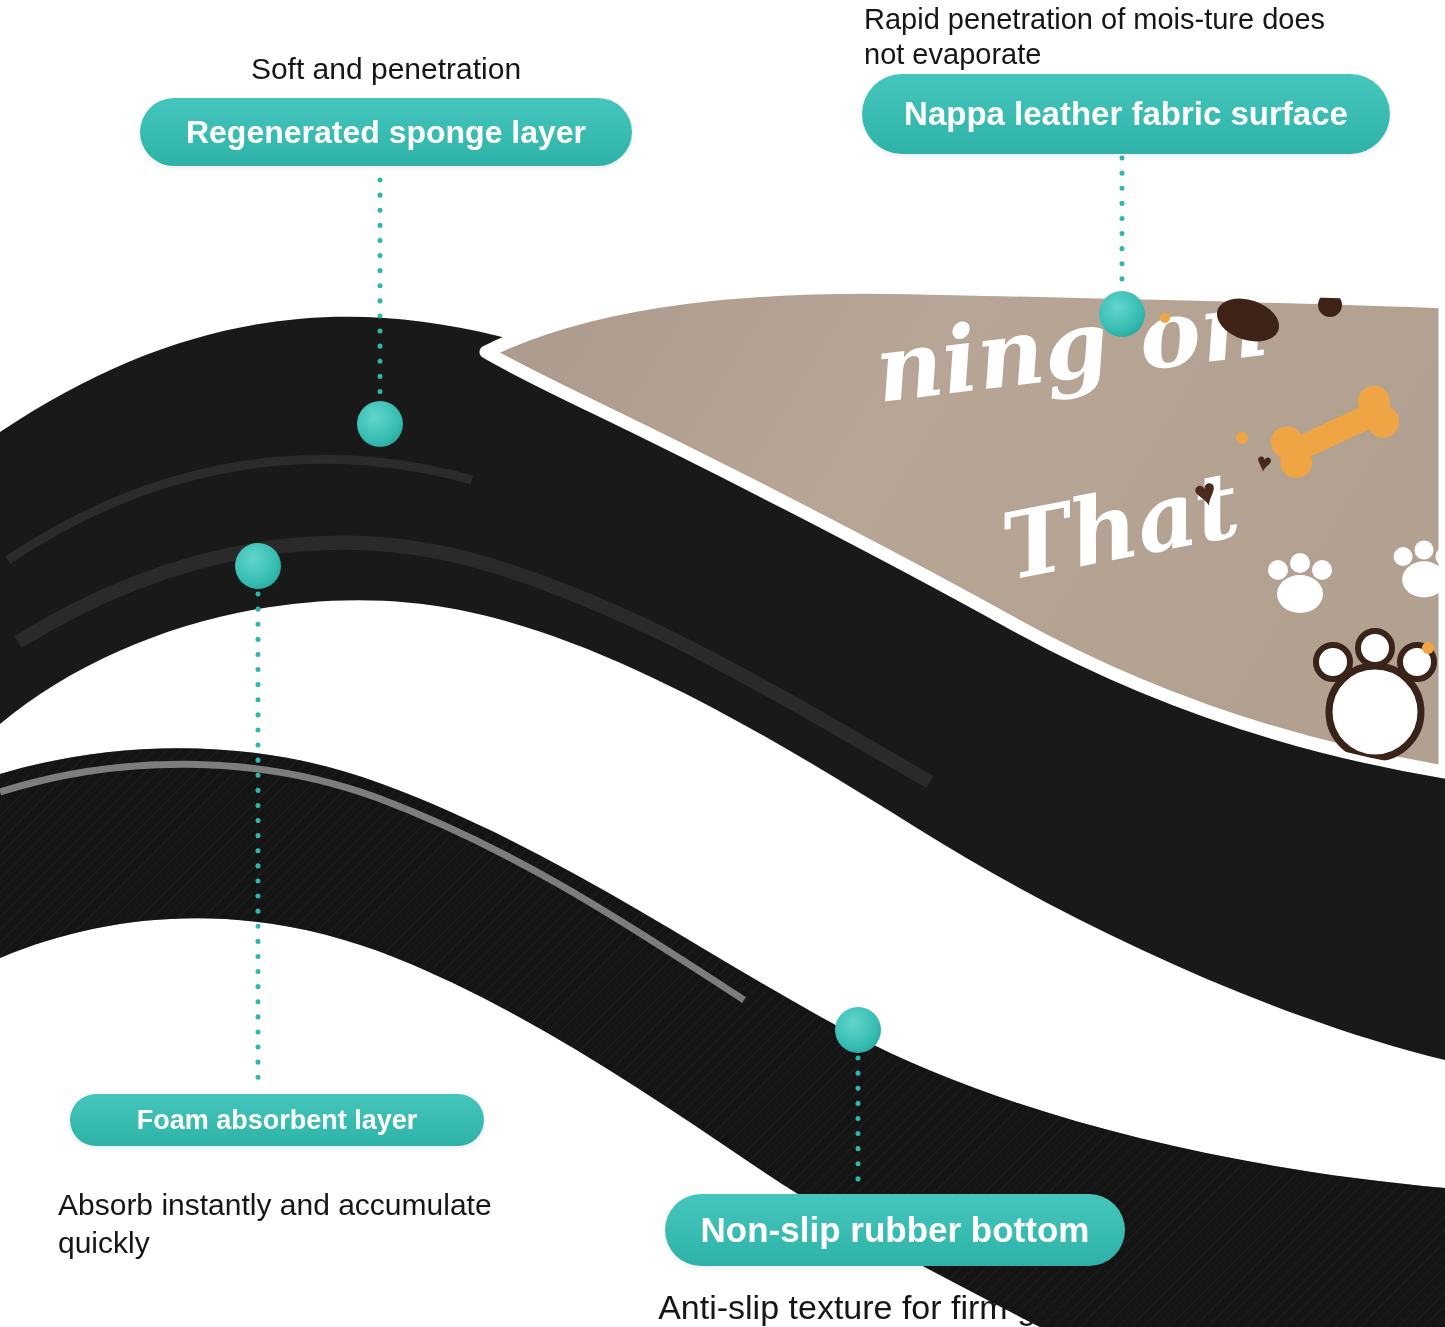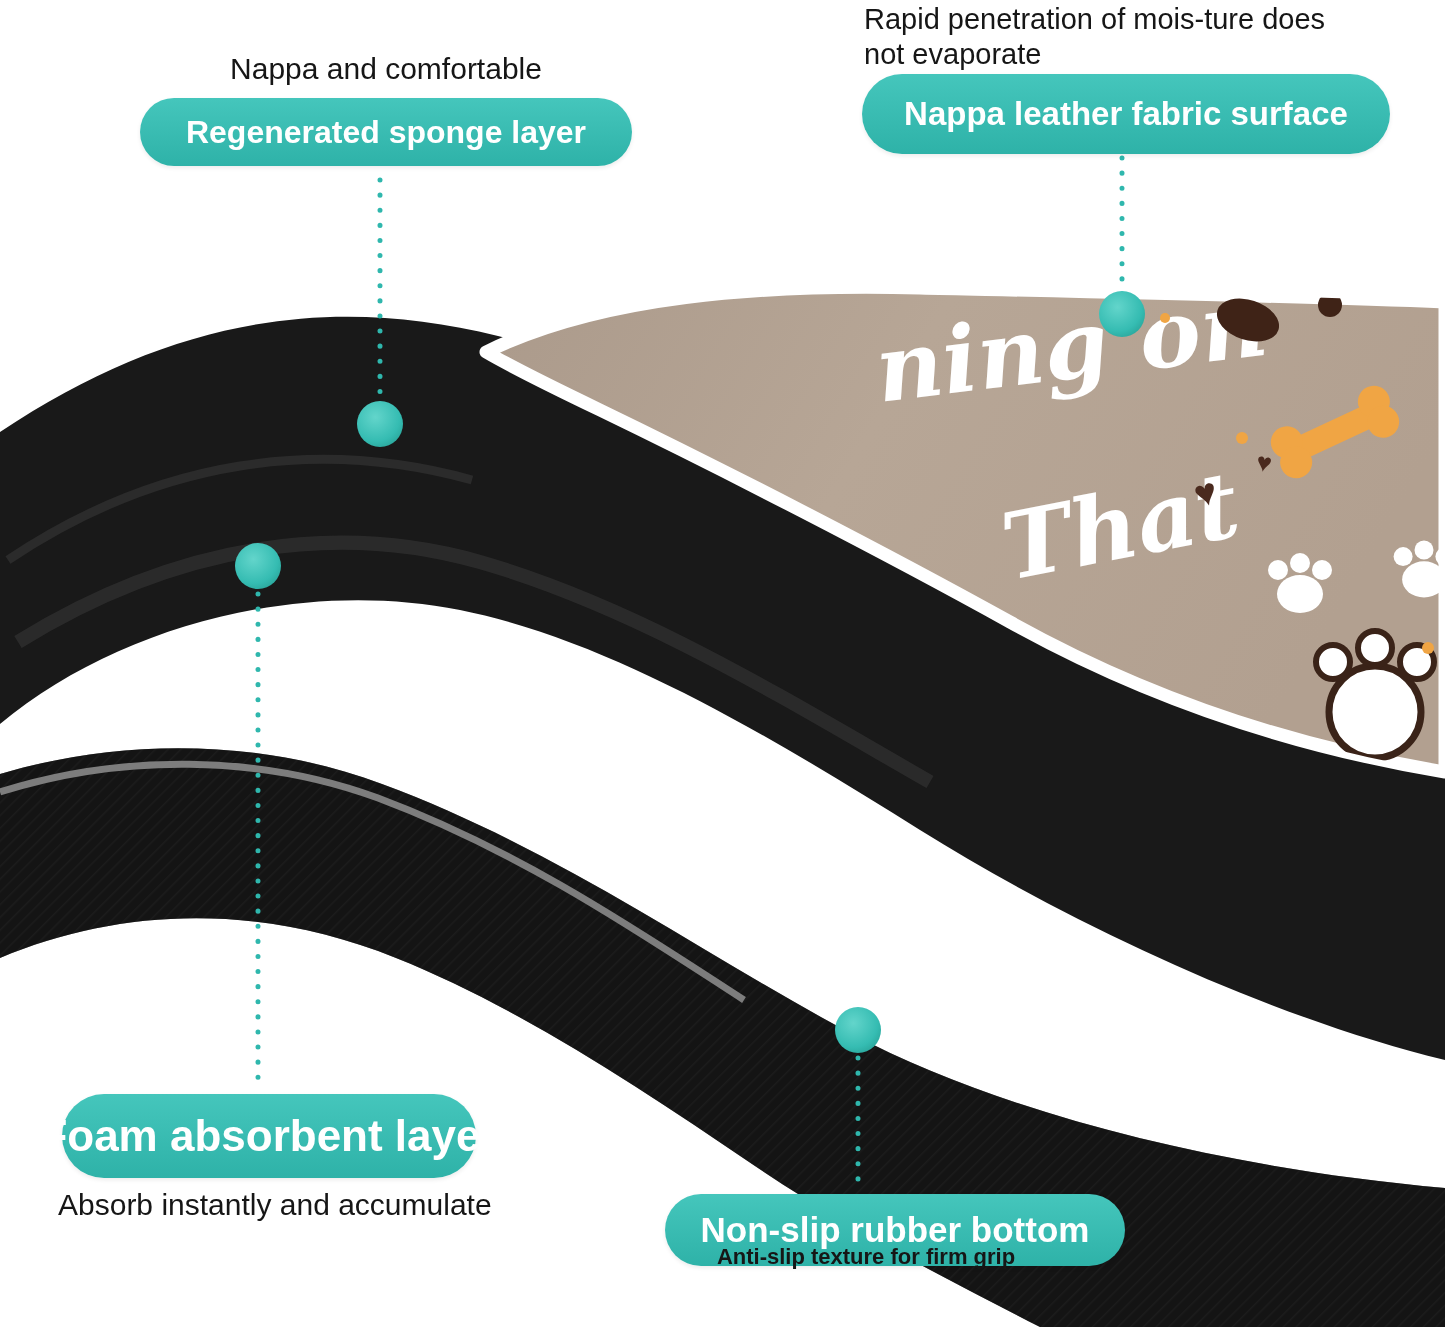--- a/index.html
+++ b/index.html
@@ -18,27 +18,27 @@
     background:linear-gradient(180deg,#45c6bc 0%, #2eb2a8 100%);
     color:#ffffff;
     font-weight:bold;
     border-radius:999px;
     text-align:center;
     box-shadow:0 2px 4px rgba(0,0,0,0.08);
     white-space:nowrap;
   }
   .pill-sponge { left:140px; top:98px;  width:492px; height:68px; font-size:32px;justify-content:center; }
   .pill-fabric { left:862px; top:74px;  width:528px; height:80px; font-size:33px; }
-  .pill-foam   { left:62px;  top:1094px; width:414px; height:84px; font-size:44px; }
+  .pill-foam   { left:70px;  top:1094px; width:414px; height:52px; font-size:27px; }
   .pill-rubber { left:665px; top:1194px; width:460px; height:72px; font-size:35px; }
   .note { position:absolute; color:#161616; }
   .note-soft   { left:140px; top:52px; width:492px; text-align:center; font-size:30px; }
   .note-rapid  { left:864px; top:2px;  width:560px; text-align:left; font-size:29px; line-height:35px; }
   .note-foam   { left:58px;  top:1186px; width:500px; text-align:left; font-size:30px; line-height:38px; }
-  .note-rubber { left:636px; top:1244px; width:460px; text-align:center; font-size:22px;font-weight:bold; }
+  .note-rubber { left:636px; top:1288px; width:460px; text-align:center; font-size:34px; }
 </style>
 </head>
 <body>
 
 <div class="page">
 
   <svg class="mat-svg" viewBox="0 0 1445 1327" aria-hidden="true">
     <defs>
       <radialGradient id="dotGrad" cx="40%" cy="35%" r="75%">
         <stop offset="0%" stop-color="#63d5cb"></stop>
@@ -119,39 +119,40 @@
     <line x1="258" y1="594" x2="258" y2="1086" stroke="#2fb7ad" stroke-width="5" stroke-linecap="round" stroke-dasharray="0.1 15"></line>
     <line x1="858" y1="1058" x2="858" y2="1186" stroke="#2fb7ad" stroke-width="5" stroke-linecap="round" stroke-dasharray="0.1 15"></line>
 
     <circle cx="380" cy="424" r="23" fill="url(#dotGrad)"></circle>
     <circle cx="1122" cy="314" r="23" fill="url(#dotGrad)"></circle>
     <circle cx="258" cy="566" r="23" fill="url(#dotGrad)"></circle>
     <circle cx="858" cy="1030" r="23" fill="url(#dotGrad)"></circle>
   </svg>
 
   <div class="note note-soft">
-    <span>Nappa and comfortable</span>
+    <span>Soft and penetration</span>
   </div>
   <div class="pill pill-sponge">
     <span>Regenerated sponge layer</span>
   </div>
 
   <div class="note note-rapid">
     <div>Rapid penetration of mois-ture does</div>
     <div>not evaporate</div>
   </div>
   <div class="pill pill-fabric">
     <span>Nappa leather fabric surface</span>
   </div>
 
   <div class="pill pill-foam">
     <span>Foam absorbent layer</span>
   </div>
   <div class="note note-foam">
     <div>Absorb instantly and accumulate</div>
+    <div>quickly</div>
   </div>
 
   <div class="pill pill-rubber">
     <span>Non-slip rubber bottom</span>
   </div>
   <div class="note note-rubber">
     <span>Anti-slip texture for firm grip</span>
   </div>
 
 </div>

